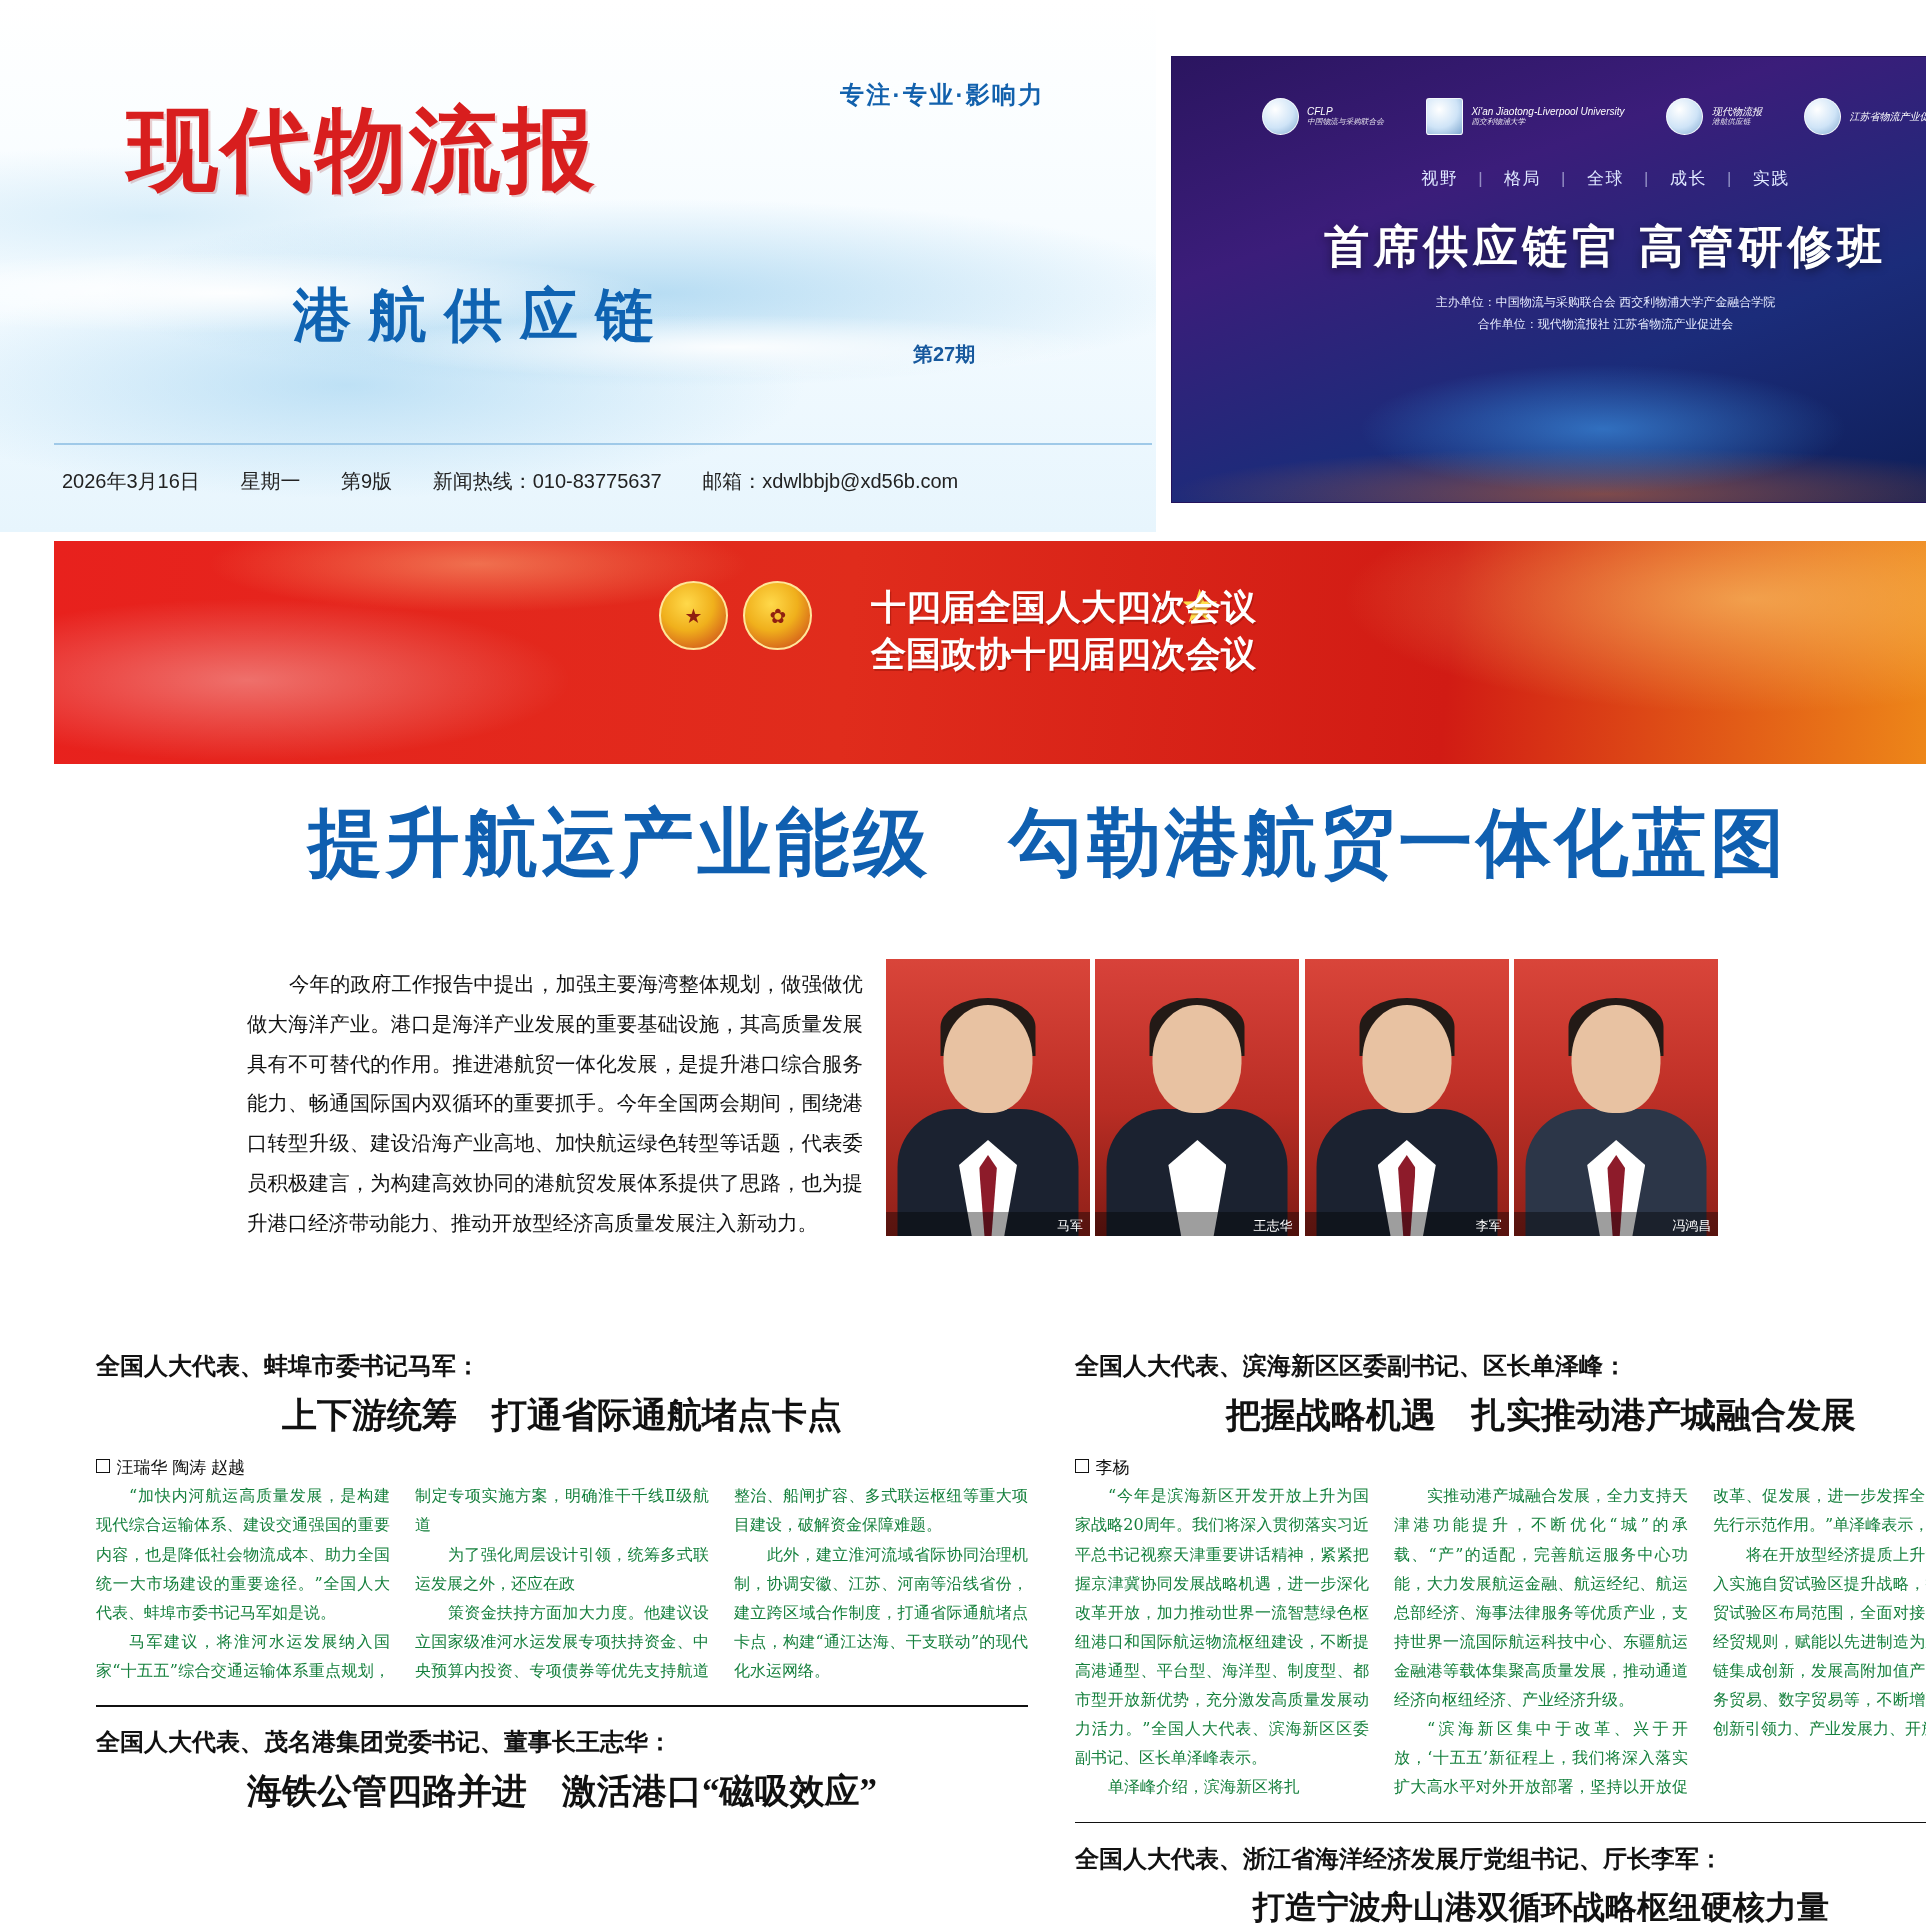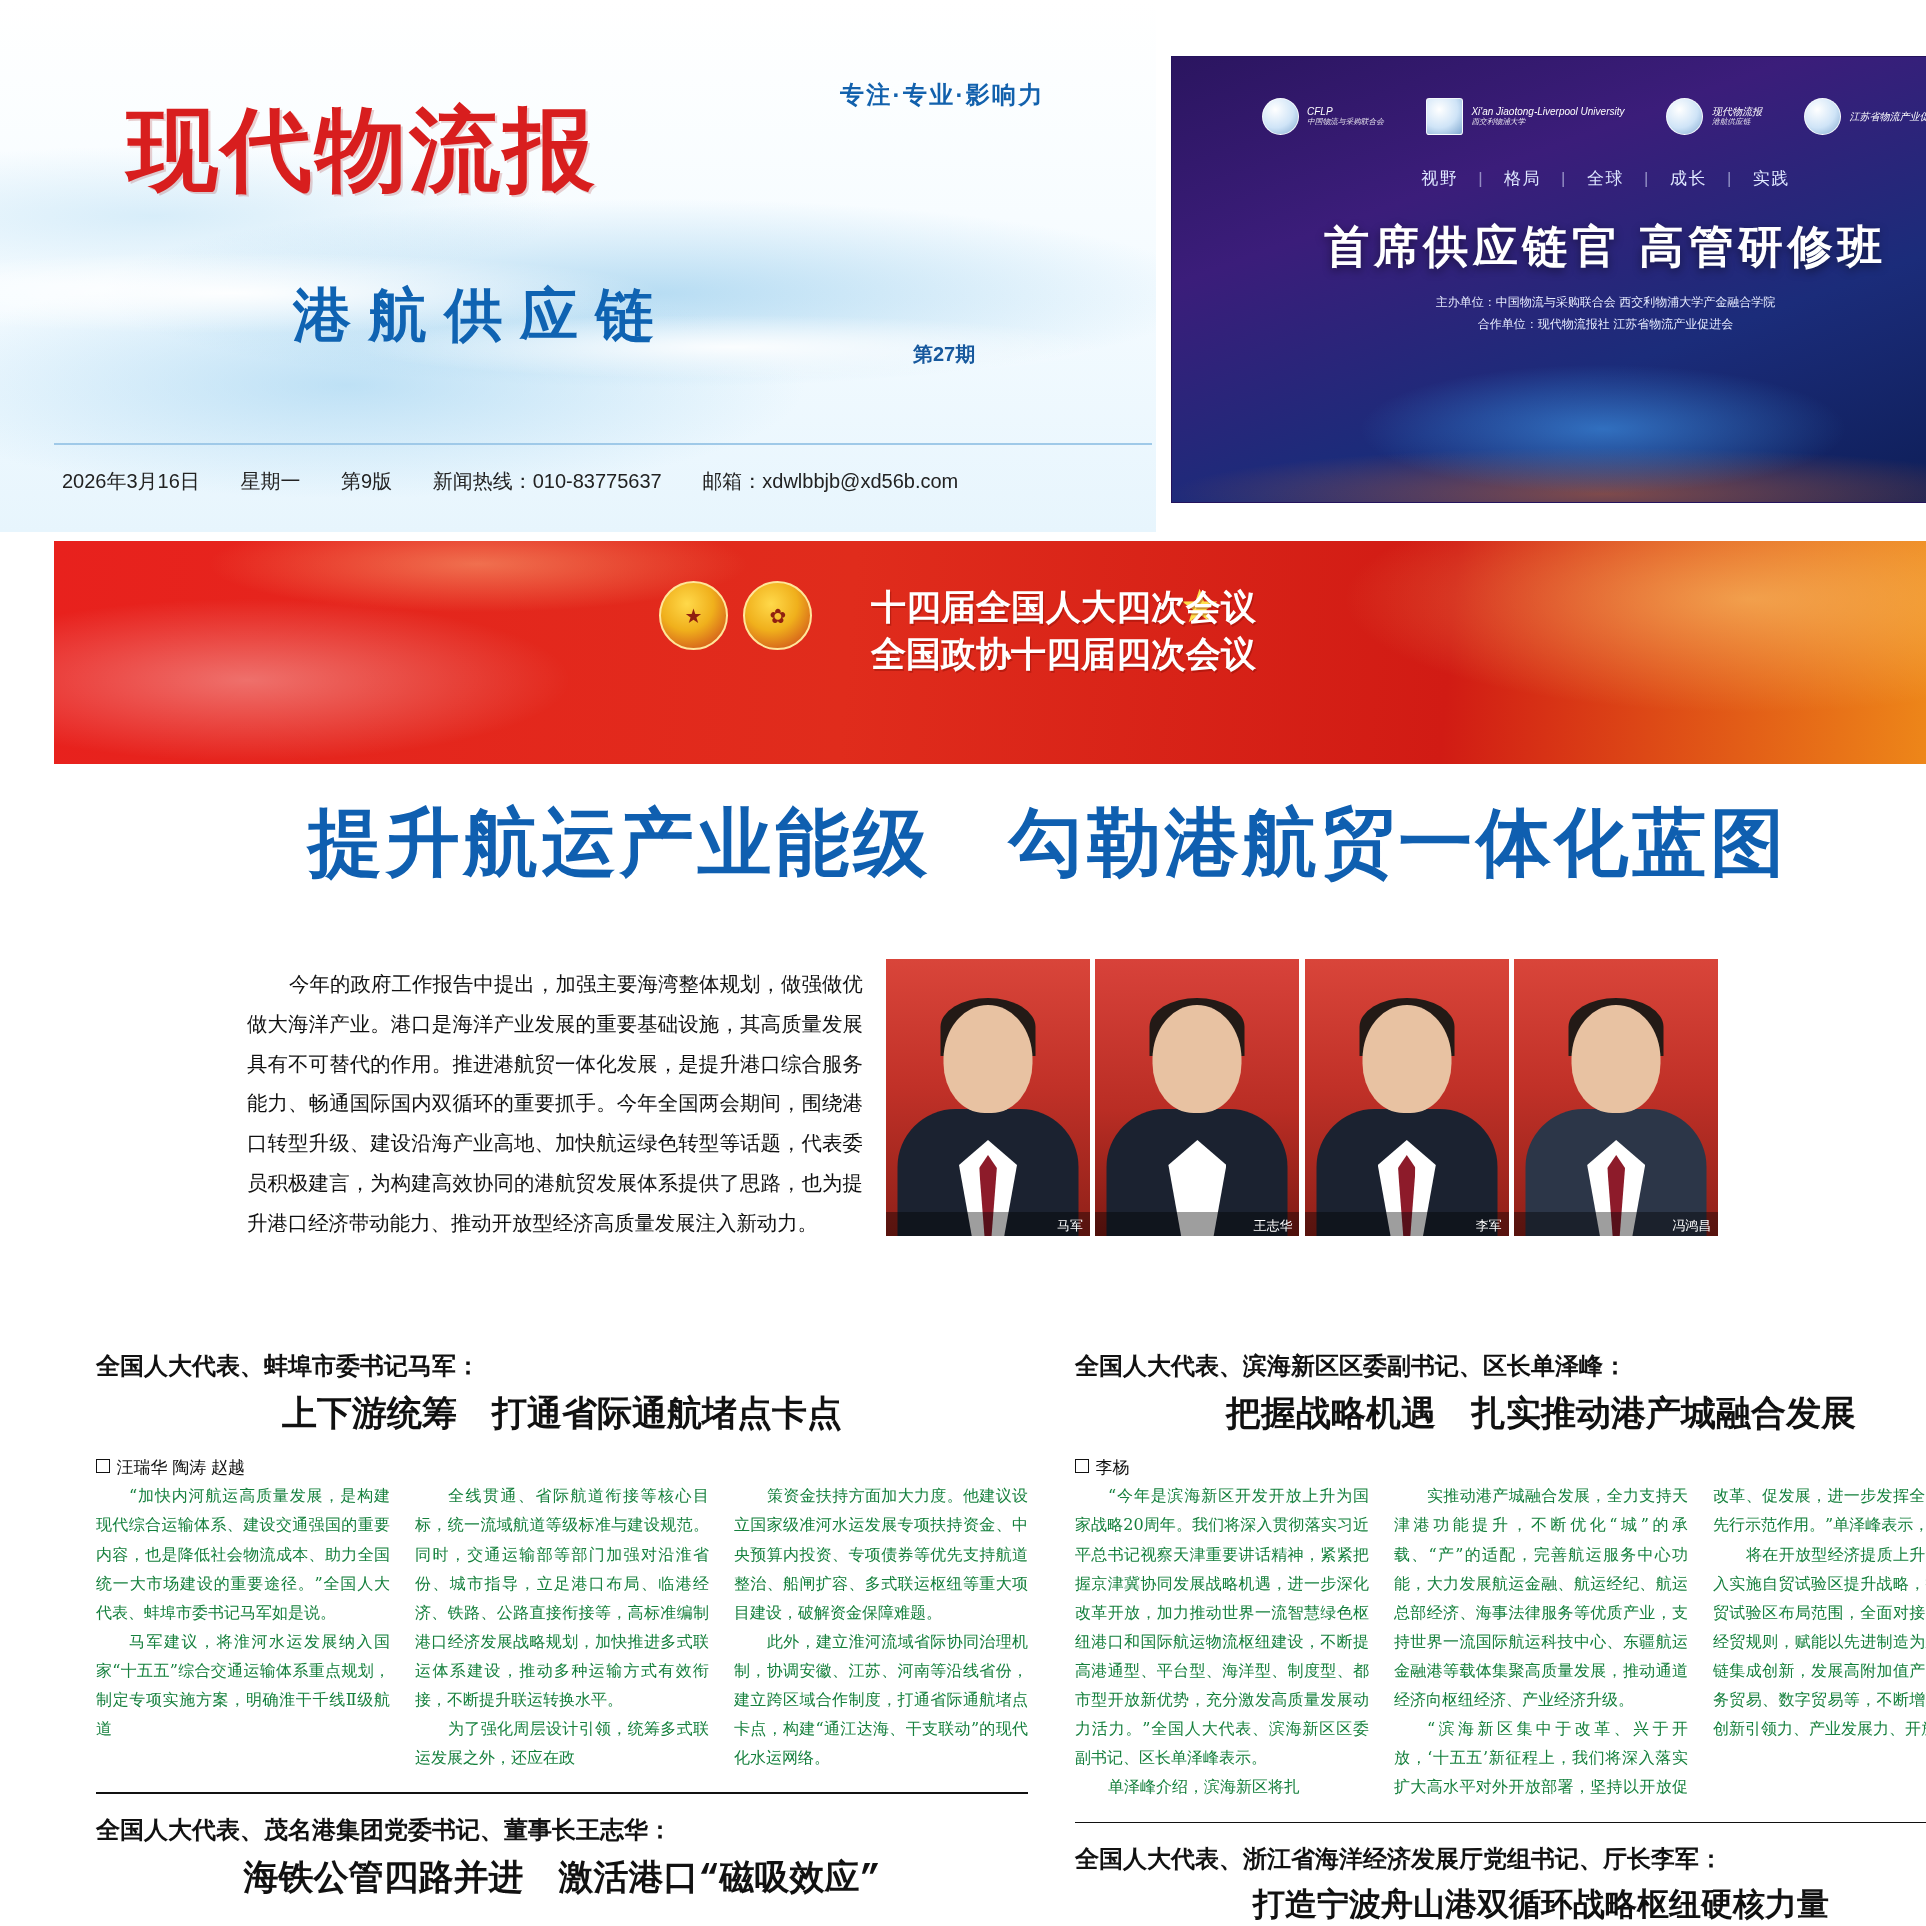--- a/index.html
+++ b/index.html
@@ -225,21 +225,21 @@
   .col-left  { position:absolute; left:96px;  top:1348px; width:932px; }
   .col-right { position:absolute; left:1075px; top:1348px; width:932px; }
 
   .art { position:relative; margin-bottom:0; }
   .art-kicker {
     font-family:"DejaVu Serif", serif;
     font-weight:bold; font-size:24px; color:#111; line-height:1.5;
     white-space:nowrap;
   }
   .art-title {
-    font-family:Liberation Mono, monospace;
+    font-family:Liberation Serif, serif;
     font-weight:bold; font-size:35px; color:#111; line-height:1.45;
     text-align:center; margin-top:7px; white-space:nowrap;
   }
   .art-title.small { font-size:32px; }
   .byline {
     margin-top:14.6px; font-size:17px; color:#111; white-space:nowrap;
   }
   .byline .box {
     display:inline-block; width:11.6px; height:11.6px;
     border:1.2px solid #111; margin-right:7px; vertical-align:0.8px;
@@ -386,21 +386,20 @@
 
   <div class="col-left">
 
     <div class="art">
       <div class="art-kicker">全国人大代表、蚌埠市委书记马军：</div>
       <div class="art-title">上下游统筹　打通省际通航堵点卡点</div>
       <div class="byline"><span class="box"></span><span>汪瑞华 陶涛 赵越</span></div>
       <div class="body-cols">
         <p>“加快内河航运高质量发展，是构建现代综合运输体系、建设交通强国的重要内容，也是降低社会物流成本、助力全国统一大市场建设的重要途径。”全国人大代表、蚌埠市委书记马军如是说。</p>
         <p>马军建议，将淮河水运发展纳入国家“十五五”综合交通运输体系重点规划，制定专项实施方案，明确淮干千线Ⅱ级航道</p>
-        <p>全线贯通、省际航道衔接等核心目标，统一流域航道等级标准与建设规范。同时，交通运输部等部门加强对沿淮省份、城市指导，立足港口布局、临港经济、铁路、公路直接衔接等，高标准编制港口经济发展战略规划，加快推进多式联运体系建设，推动多种运输方式有效衔接，不断提升联运转换水平。</p>
         <p>为了强化周层设计引领，统筹多式联运发展之外，还应在政</p>
         <p>策资金扶持方面加大力度。他建议设立国家级准河水运发展专项扶持资金、中央预算内投资、专项债券等优先支持航道整治、船闸扩容、多式联运枢纽等重大项目建设，破解资金保障难题。</p>
         <p>此外，建立淮河流域省际协同治理机制，协调安徽、江苏、河南等沿线省份，建立跨区域合作制度，打通省际通航堵点卡点，构建“通江达海、干支联动”的现代化水运网络。</p>
       </div>
     </div>
 
     <div class="sep"></div>
 
     <div class="art">
       <div class="art-kicker">全国人大代表、茂名港集团党委书记、董事长王志华：</div>

